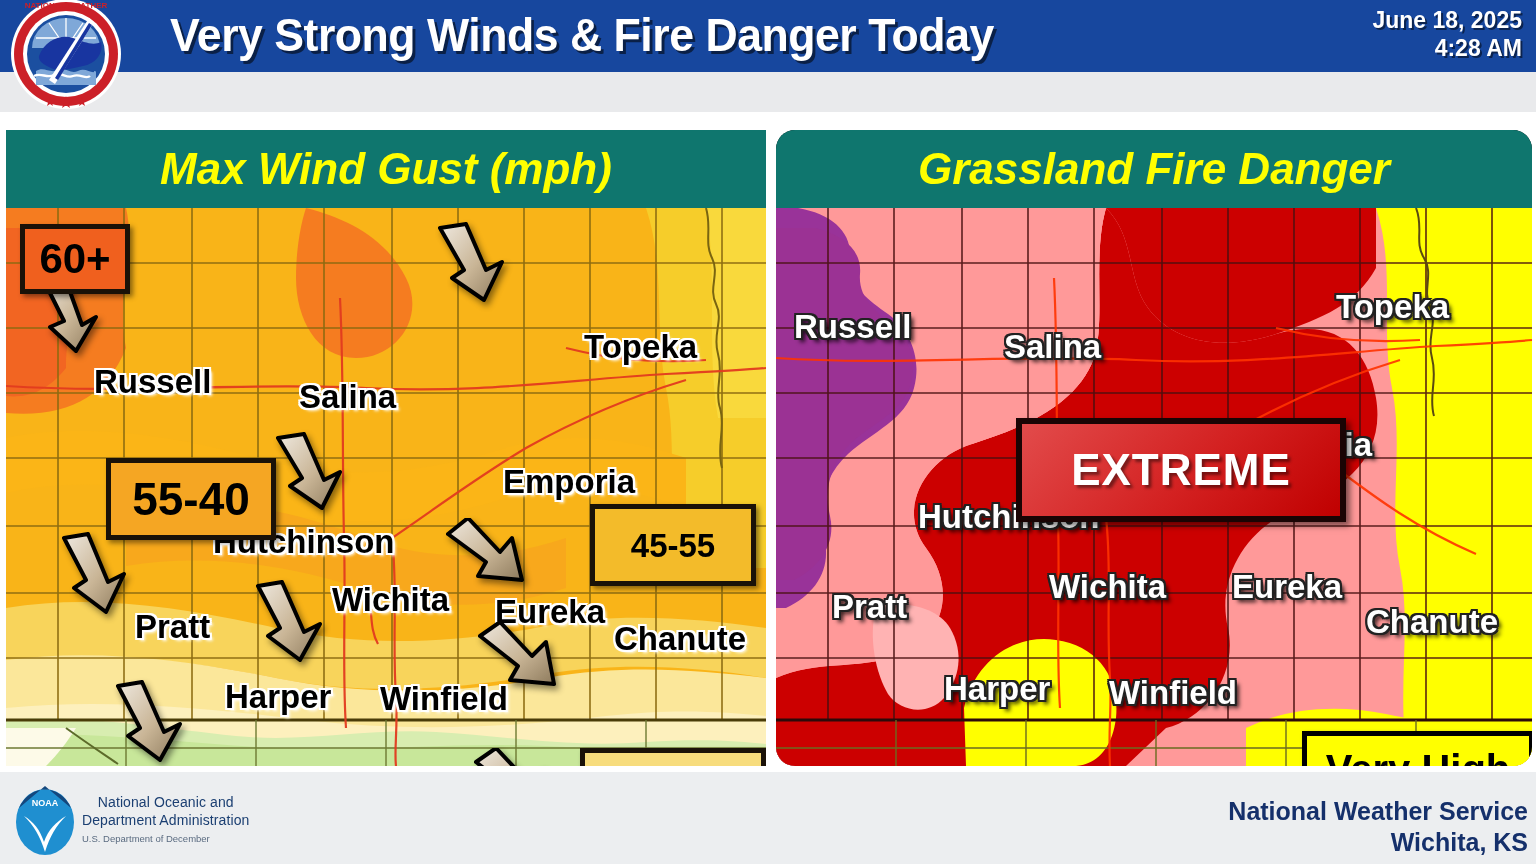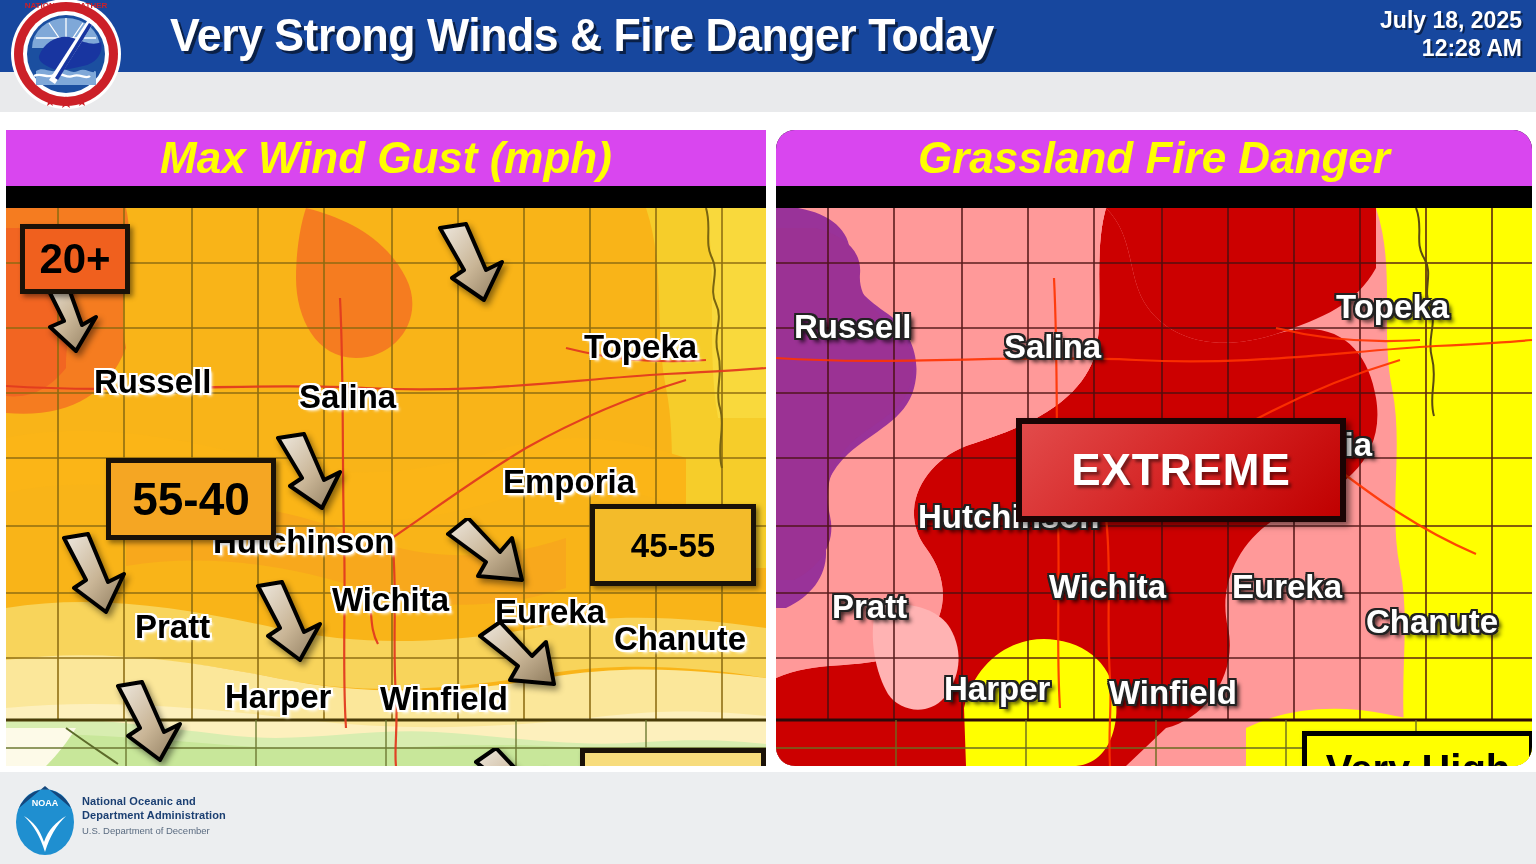--- a/index.html
+++ b/index.html
@@ -44,22 +44,22 @@
     z-index:5;
   }
 
   
   .panel{position:absolute;top:130px;height:636px;overflow:hidden;
     background:#000;}
   #panel-left{left:6px;width:760px;}
   #panel-right{left:776px;width:756px;border-radius:19px;}
 
   .panel-title{
-    position:absolute;left:0;top:0;width:100%;height:56px;
-    background:#d946ef;
+    position:absolute;left:0;top:0;width:100%;height:78px;
+    background:#0f766e;
     color:#ffff00;
     font-size:44px;font-weight:bold;font-style:italic;
     display:flex;align-items:center;justify-content:center;
     letter-spacing:0px;
     z-index:6;
   }
 
   .map-area{position:absolute;left:0;top:78px;width:100%;height:558px;overflow:hidden;}
 
   
@@ -129,21 +129,21 @@
   
   #footer{
     position:absolute;left:0;top:772px;width:1536px;height:92px;
     background:#eceef0;
     padding-left:8px;
   }
   #noaa-text{
     position:absolute;left:82px;top:22px;color:#1b3f72;
   }
   #noaa-line1,#noaa-line2{
-    font-size:11px;font-weight:bold;line-height:1.28;letter-spacing:.1px;
+    font-size:14px;font-weight:normal;line-height:1.28;letter-spacing:.1px;text-align:center;
   }
   #noaa-dept{font-size:9.5px;color:#5a6b80;font-weight:normal;margin-top:3px;}
   #footer-right{
     position:absolute;right:16px;top:24px;text-align:right;
     color:#15306b;font-size:25px;font-weight:bold;line-height:1.22;
   }
 </style>
 </head>
 <body>
 
@@ -169,22 +169,22 @@
     <g fill="#cc2028">
       <polygon points="60,100 61.6,104.6 66.4,104.6 62.5,107.4 64,112 60,109.2 56,112 57.5,107.4 53.6,104.6 58.4,104.6"></polygon>
       <polygon points="44,101 45.2,104.4 48.8,104.4 45.9,106.5 47,110 44,107.9 41,110 42.1,106.5 39.2,104.4 42.8,104.4"></polygon>
       <polygon points="76,101 77.2,104.4 80.8,104.4 77.9,106.5 79,110 76,107.9 73,110 74.1,106.5 71.2,104.4 74.8,104.4"></polygon>
     </g>
   </svg>
 </div>
 
 <div id="header-title">Very Strong Winds &amp; Fire Danger Today</div>
 <div id="header-datetime">
-  <div>July 18, 2025</div>
-  <div>12:28 AM</div>
+  <div>June 18, 2025</div>
+  <div>4:28 AM</div>
 </div>
 
 <div class="panel" id="panel-left">
   <div class="panel-title">Max Wind Gust (mph)</div>
 
   <div class="map-area">
     <svg class="mapsvg" id="wind-canvas" viewBox="0 0 760 558" preserveAspectRatio="none">
       <defs>
         <clipPath id="clipL">
             <rect x="0" y="0" width="760" height="558"></rect>
@@ -282,21 +282,21 @@
     <svg class="arrow" style="left:470px;top:414px;" width="88" height="74" viewBox="0 0 88 74">
       <path d="M4 14 L24 0 L56 34 L70 20 L78 62 L34 58 L42 44 Z" fill="url(#ag1)" stroke="#000" stroke-width="4" stroke-linejoin="round"></path>
     </svg>
     <svg class="arrow" style="left:104px;top:472px;" width="78" height="84" viewBox="0 0 78 84">
       <path d="M8 6 L32 2 L54 52 L70 44 L50 80 L18 56 L30 48 Z" fill="url(#ag1)" stroke="#000" stroke-width="4" stroke-linejoin="round"></path>
     </svg>
     <svg class="arrow" style="left:466px;top:540px;" width="88" height="74" viewBox="0 0 88 74">
       <path d="M4 14 L24 0 L56 34 L70 20 L78 62 L34 58 L42 44 Z" fill="url(#ag1)" stroke="#000" stroke-width="4" stroke-linejoin="round"></path>
     </svg>
 
-    <div class="callout" id="cal-60">20+</div>
+    <div class="callout" id="cal-60">60+</div>
     <div class="callout" id="cal-5560">55-40</div>
     <div class="callout" id="cal-4555">45-55</div>
     <div class="callout" id="cal-4050">40-50</div>
   </div>
 </div>
 
 <div class="panel" id="panel-right">
   <div class="panel-title">Grassland Fire Danger</div>
 
   <div class="map-area">
@@ -378,13 +378,17 @@
       <path d="M31 6 L57 28 A29 33 0 0 0 5 28 Z" fill="#14477d"></path>
       <text x="31" y="26" font-family="'Liberation Sans',sans-serif" font-size="9" font-weight="bold" fill="#ffffff" text-anchor="middle">NOAA</text>
       <path d="M10 36 C20 42 26 50 30 62 C34 50 42 42 52 36 C42 46 36 56 31 72 C26 56 20 46 10 36 Z" fill="#ffffff"></path>
     </svg>
   </div>
   <div id="noaa-text">
     <div id="noaa-line1">National Oceanic and</div>
     <div id="noaa-line2">Department Administration</div>
     <div id="noaa-dept">U.S. Department of December</div>
   </div>
+  <div id="footer-right">
+    <div>National Weather Service</div>
+    <div>Wichita, KS</div>
+  </div>
 </div>
 
 </body></html>

